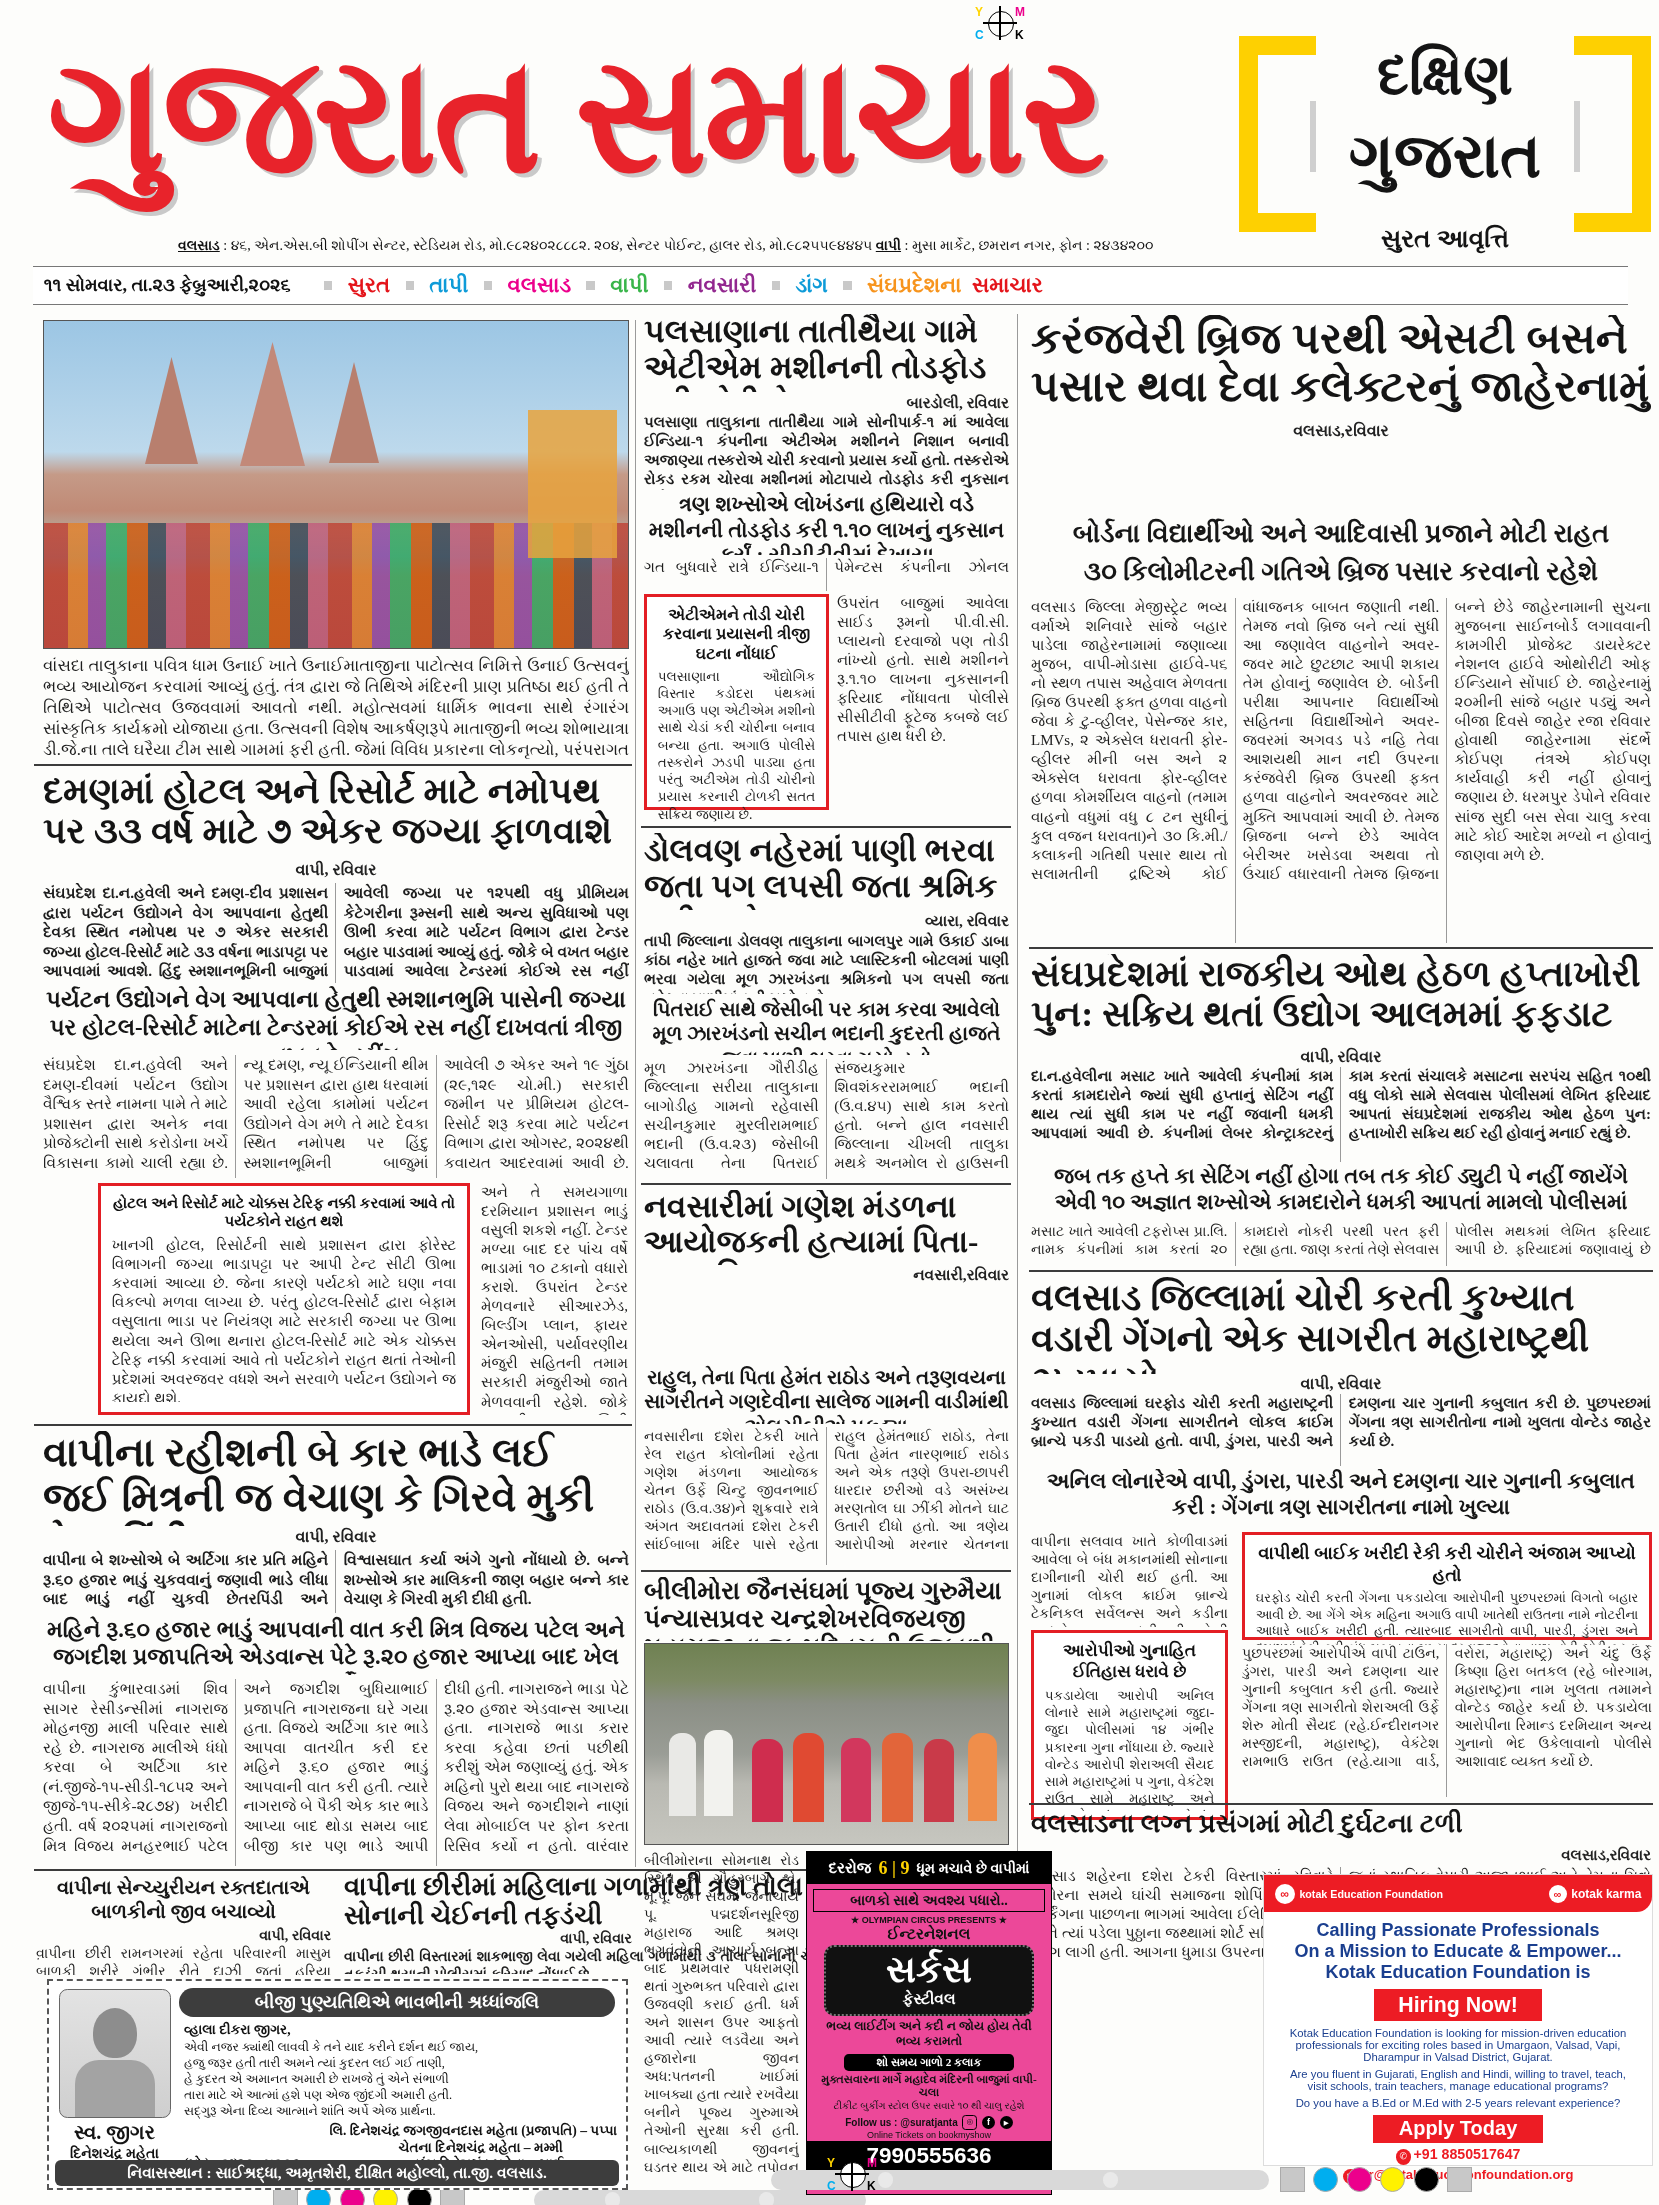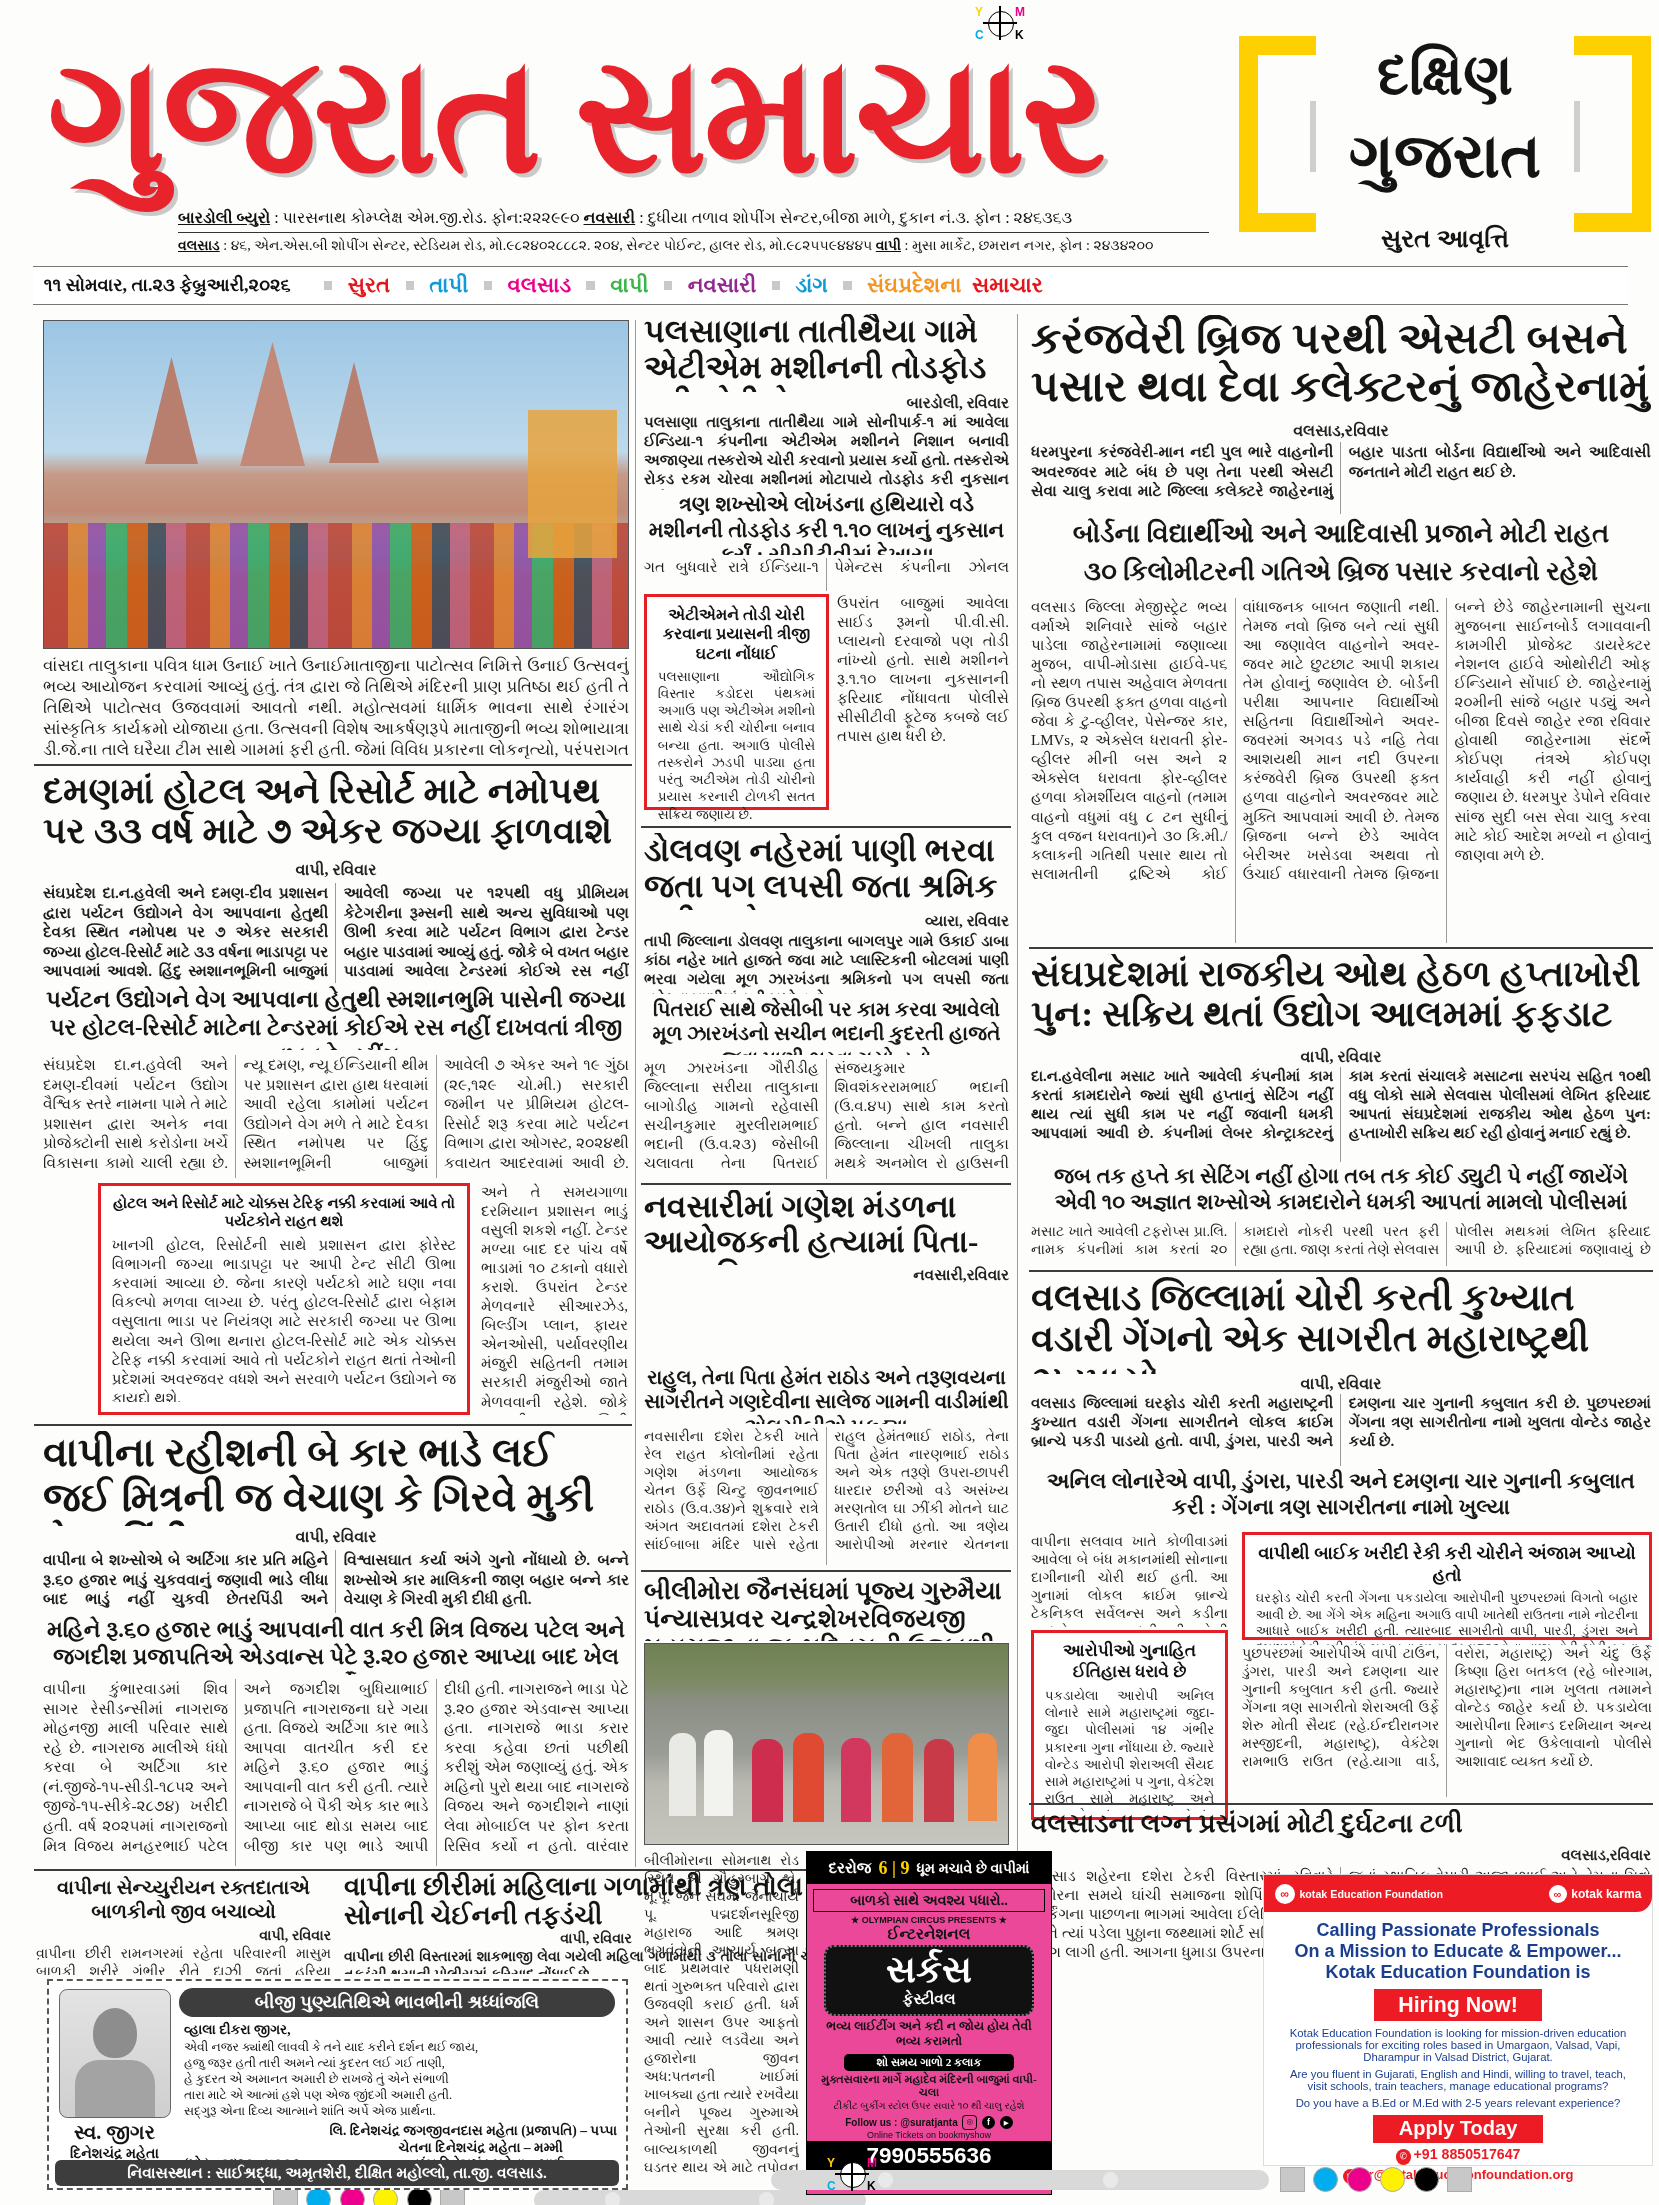--- a/index.html
+++ b/index.html
@@ -41,26 +41,20 @@
   <div class="abs" style="left:1239px;top:36px;width:412px;height:228px;">
     <div class="abs" style="left:0;top:0;width:77px;height:196px;border-left:19px solid #fed001;border-top:19px solid #fed001;border-bottom:19px solid #fed001;box-sizing:border-box;"></div>
     <div class="abs" style="right:0;top:0;width:77px;height:196px;border-right:19px solid #fed001;border-top:19px solid #fed001;border-bottom:19px solid #fed001;box-sizing:border-box;"></div>
     <div class="abs" style="left:71px;top:65px;width:6px;height:71px;background:#cfcfcf;"></div>
     <div class="abs" style="right:71px;top:65px;width:6px;height:71px;background:#cfcfcf;"></div>
     <div class="abs hl" style="left:0;top:7.1px;width:100%;text-align:center;font-size:57px;">દક્ષિણ</div>
     <div class="abs hl" style="left:0;top:86px;width:100%;text-align:center;font-size:62px;">ગુજરાત</div>
     <div class="abs hl" style="left:0;top:189px;width:100%;text-align:center;font-size:25px;">સુરત આવૃત્તિ</div>
   </div>
 
-  <div class="abs" style="left:178px;top:209px;width:1031px;font-size:16px;border-bottom:1.2px solid #333;padding-bottom:4.7px;">
-    <span style="font-weight:bold;text-decoration:underline;">બારડોલી બ્યુરો</span>
-    <span>: પારસનાથ કોમ્પ્લેક્ષ એમ.જી.રોડ. ફોન:૨૨૨૯૯૦</span>
-    <span style="font-weight:bold;text-decoration:underline;">નવસારી</span>
-    <span>: દુધીયા તળાવ શોપીંગ સેન્ટર,બીજા માળે, દુકાન નં.૩. ફોન : ૨૪૬૩૬૩</span>
-  </div>
   <div class="abs" style="left:178px;top:238px;width:1031px;font-size:14px;">
     <span style="font-weight:bold;text-decoration:underline;">વલસાડ</span>
     <span>: ૪૬, એન.એસ.બી શોપીંગ સેન્ટર, સ્ટેડિયમ રોડ, મો.૯૮૨૪૦૨૮૮૮૨. ૨૦૪, સેન્ટર પોઈન્ટ, હાલર રોડ, મો.૯૮૨૫૫૯૪૪૪૫</span>
     <span style="font-weight:bold;text-decoration:underline;">વાપી</span>
     <span>: મુસા માર્કેટ, છમરાન નગર, ફોન : ૨૪૩૪૨૦૦</span>
   </div>
 
   <div class="abs" style="left:33px;top:266px;width:1595px;height:39px;border-top:1.8px solid #777;border-bottom:1.8px solid #777;background:#fff;display:flex;align-items:center;padding:0 10.7px;box-sizing:border-box;">
     <span class="navitem" style="color:#111;font-size:18px;margin-right:18px;">૧૧  સોમવાર, તા.૨૩ ફેબ્રુઆરી,૨૦૨૬</span>
     <span class="navsep"></span>
@@ -214,21 +208,20 @@
       <span style="width:13px;height:13px;background:#000;color:#fff;border-radius:50%;display:inline-block;text-align:center;font-size:6.5px;line-height:13px;">▶</span>
     </div>
     <div class="sans" style="text-align:center;font-size:9px;">Online Tickets on bookmyshow</div>
     <div style="background:#000;color:#fff;text-align:center;font-weight:bold;font-size:22.5px;padding:2.4px 0;margin-top:1.2px;">
       <span class="sans">7990555636</span>
     </div>
   </div>
 
   <div class="abs hl" style="left:1031px;top:315px;width:620px;height:104px;font-size:43px;overflow:hidden;">કરંજવેરી બ્રિજ પરથી એસટી બસને પસાર થવા દેવા કલેક્ટરનું જાહેરનામું</div>
   <div class="abs byline" style="left:1031px;top:422px;width:620px;">વલસાડ,રવિવાર</div>
-  <div class="abs bodytxt cols2 clip" style="left:1031px;top:442px;width:620px;height:72px;font-weight:bold;">ધરમપુરના કરંજવેરી-માન નદી પુલ ભારે વાહનોની અવરજવર માટે બંધ છે પણ તેના પરથી એસટી સેવા ચાલુ કરાવા માટે જિલ્લા કલેક્ટરે જાહેરનામું બહાર પાડતા બોર્ડના વિદ્યાર્થીઓ અને આદિવાસી જનતાને મોટી રાહત થઈ છે.</div>
   <div class="abs subhead" style="left:1031px;top:518px;width:620px;font-size:26px;">બોર્ડના વિદ્યાર્થીઓ અને આદિવાસી પ્રજાને મોટી રાહત</div>
   <div class="abs subhead" style="left:1031px;top:556px;width:620px;font-size:26px;">૩૦ કિલોમીટરની ગતિએ બ્રિજ પસાર કરવાનો રહેશે</div>
   <div class="abs bodytxt cols3 clip" style="left:1031px;top:598px;width:620px;height:345px;font-size:15px;">વલસાડ જિલ્લા મેજીસ્ટ્રેટ ભવ્ય વર્માએ શનિવારે સાંજે બહાર પાડેલા જાહેરનામામાં જણાવ્યા મુજબ, વાપી-મોડાસા હાઈવે-૫૬ નો સ્થળ તપાસ અહેવાલ મેળવતા બ્રિજ ઉપરથી ફક્ત હળવા વાહનો જેવા કે ટુ-વ્હીલર, પેસેન્જર કાર, LMVs, ૨ એક્સેલ ધરાવતી ફોર-વ્હીલર મીની બસ અને ૨ એક્સેલ ધરાવતા ફોર-વ્હીલર હળવા કોમર્શીયલ વાહનો (તમામ વાહનો વધુમાં વધુ ૮ ટન સુધીનું કુલ વજન ધરાવતા)ને ૩૦ કિ.મી./કલાકની ગતિથી પસાર થાય તો સલામતીની દ્રષ્ટિએ કોઈ વાંધાજનક બાબત જણાતી નથી. તેમજ નવો બ્રિજ બને ત્યાં સુધી આ જણાવેલ વાહનોને અવર-જવર માટે છુટછાટ આપી શકાય તેમ હોવાનું જણાવેલ છે. બોર્ડની પરીક્ષા આપનાર વિદ્યાર્થીઓ સહિતના વિદ્યાર્થીઓને અવર-જવરમાં અગવડ પડે નહિ તેવા આશયથી માન નદી ઉપરના કરંજવેરી બ્રિજ ઉપરથી ફક્ત હળવા વાહનોને અવરજવર માટે મુક્તિ આપવામાં આવી છે. તેમજ બ્રિજના બન્ને છેડે આવેલ બેરીઅર ખસેડવા અથવા તો ઉંચાઈ વધારવાની તેમજ બ્રિજના બન્ને છેડે જાહેરનામાની સુચના મુજબના સાઈનબોર્ડ લગાવવાની કામગીરી પ્રોજેક્ટ ડાયરેક્ટર નેશનલ હાઈવે ઓથોરીટી ઓફ ઈન્ડિયાને સોંપાઈ છે. જાહેરનામું ૨૦મીની સાંજે બહાર પડ્યું અને બીજા દિવસે જાહેર રજા રવિવાર હોવાથી જાહેરનામા સંદર્ભે કોઈપણ તંત્રએ કોઈપણ કાર્યવાહી કરી નહીં હોવાનું જણાય છે. ધરમપુર ડેપોને રવિવાર સાંજ સુદી બસ સેવા ચાલુ કરવા માટે કોઈ આદેશ મળ્યો ન હોવાનું જાણવા મળે છે.</div>
   <div class="abs hrule" style="left:1029px;top:947px;width:624px;"></div>
 
   <div class="abs hl" style="left:1031px;top:954px;width:620px;height:92px;font-size:36px;overflow:hidden;">સંઘપ્રદેશમાં રાજકીય ઓથ હેઠળ હપ્તાખોરી પુન: સક્રિય થતાં ઉદ્યોગ આલમમાં ફફડાટ</div>
   <div class="abs byline" style="left:1031px;top:1048px;width:620px;">વાપી, રવિવાર</div>
   <div class="abs bodytxt cols2 clip" style="left:1031px;top:1067px;width:620px;height:95px;font-weight:bold;font-size:15px;">દા.ન.હવેલીના મસાટ ખાતે આવેલી કંપનીમાં કામ કરતાં કામદારોને જ્યાં સુધી હપ્તાનું સેટિંગ નહીં થાય ત્યાં સુધી કામ પર નહીં જવાની ધમકી આપવામાં આવી છે. કંપનીમાં લેબર કોન્ટ્રાક્ટરનું કામ કરતાં સંચાલકે મસાટના સરપંચ સહિત ૧૦થી વધુ લોકો સામે સેલવાસ પોલીસમાં લેખિત ફરિયાદ આપતાં સંઘપ્રદેશમાં રાજકીય ઓથ હેઠળ પુન: હપ્તાખોરી સક્રિય થઈ રહી હોવાનું મનાઈ રહ્યું છે.</div>
   <div class="abs subhead" style="left:1031px;top:1164px;width:620px;height:56px;font-size:21.3px;overflow:hidden;">જબ તક હપ્તે કા સેટિંગ નહીં હોગા તબ તક કોઈ ડ્યુટી પે નહીં જાયેંગે એવી ૧૦ અજ્ઞાત શખ્સોએ કામદારોને ધમકી આપતાં મામલો પોલીસમાં</div>
   <div class="abs bodytxt cols3 clip" style="left:1031px;top:1222px;width:620px;height:44px;font-size:14.2px;">મસાટ ખાતે આવેલી ટફરોપ્સ પ્રા.લિ. નામક કંપનીમાં કામ કરતાં ૨૦ કામદારો નોકરી પરથી પરત ફરી રહ્યા હતા. જાણ કરતાં તેણે સેલવાસ પોલીસ મથકમાં લેખિત ફરિયાદ આપી છે. ફરિયાદમાં જણાવાયું છે કે, તા.૨૯ના રોજ અજાણ્યા શખ્સોએ આપેલી ધમકી પણ સરપંચ શૈલેષ પટેલના ઈશારે જ આપવામાં આવી હોવાની શંકા વ્યક્ત કરી છે.</div>

